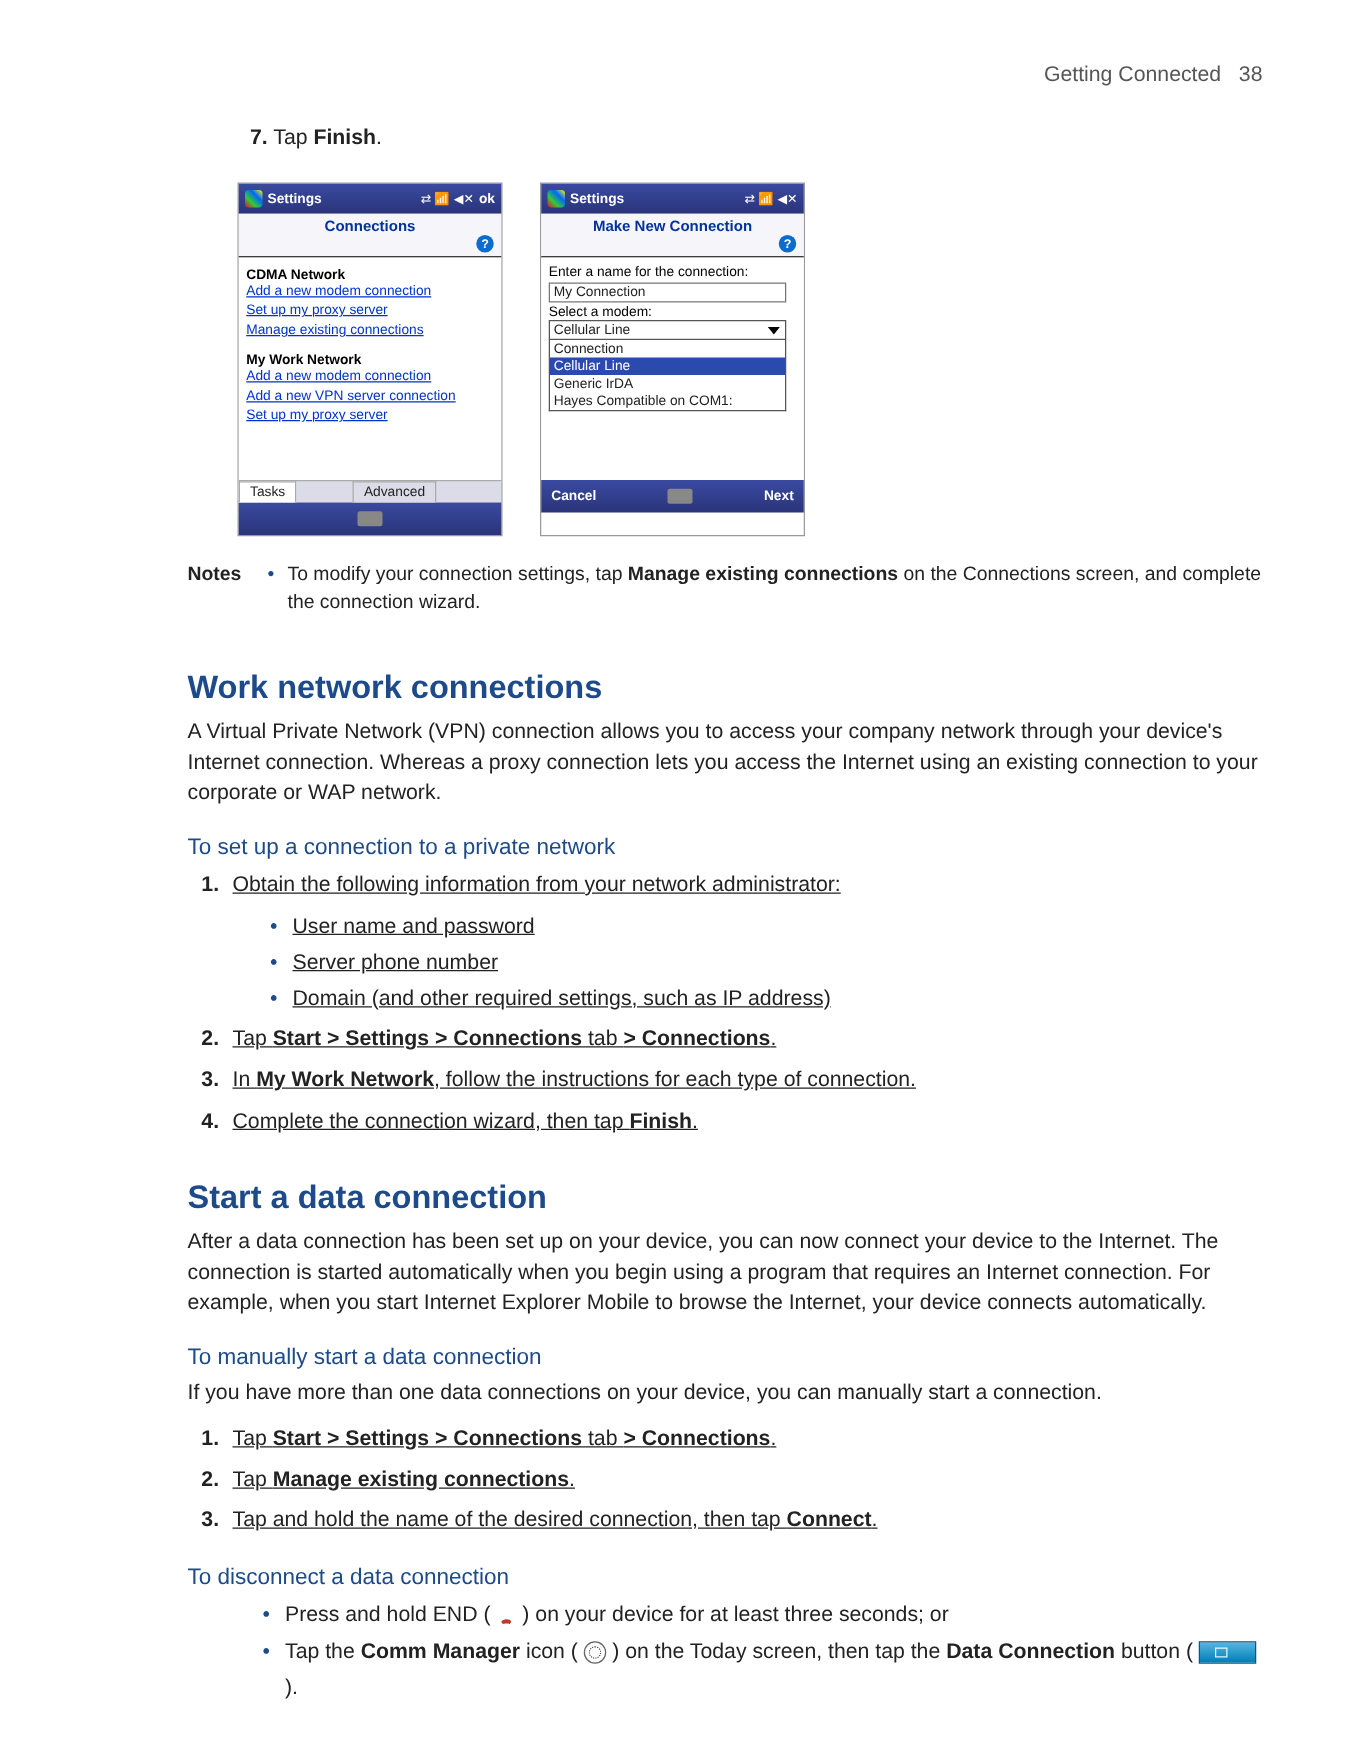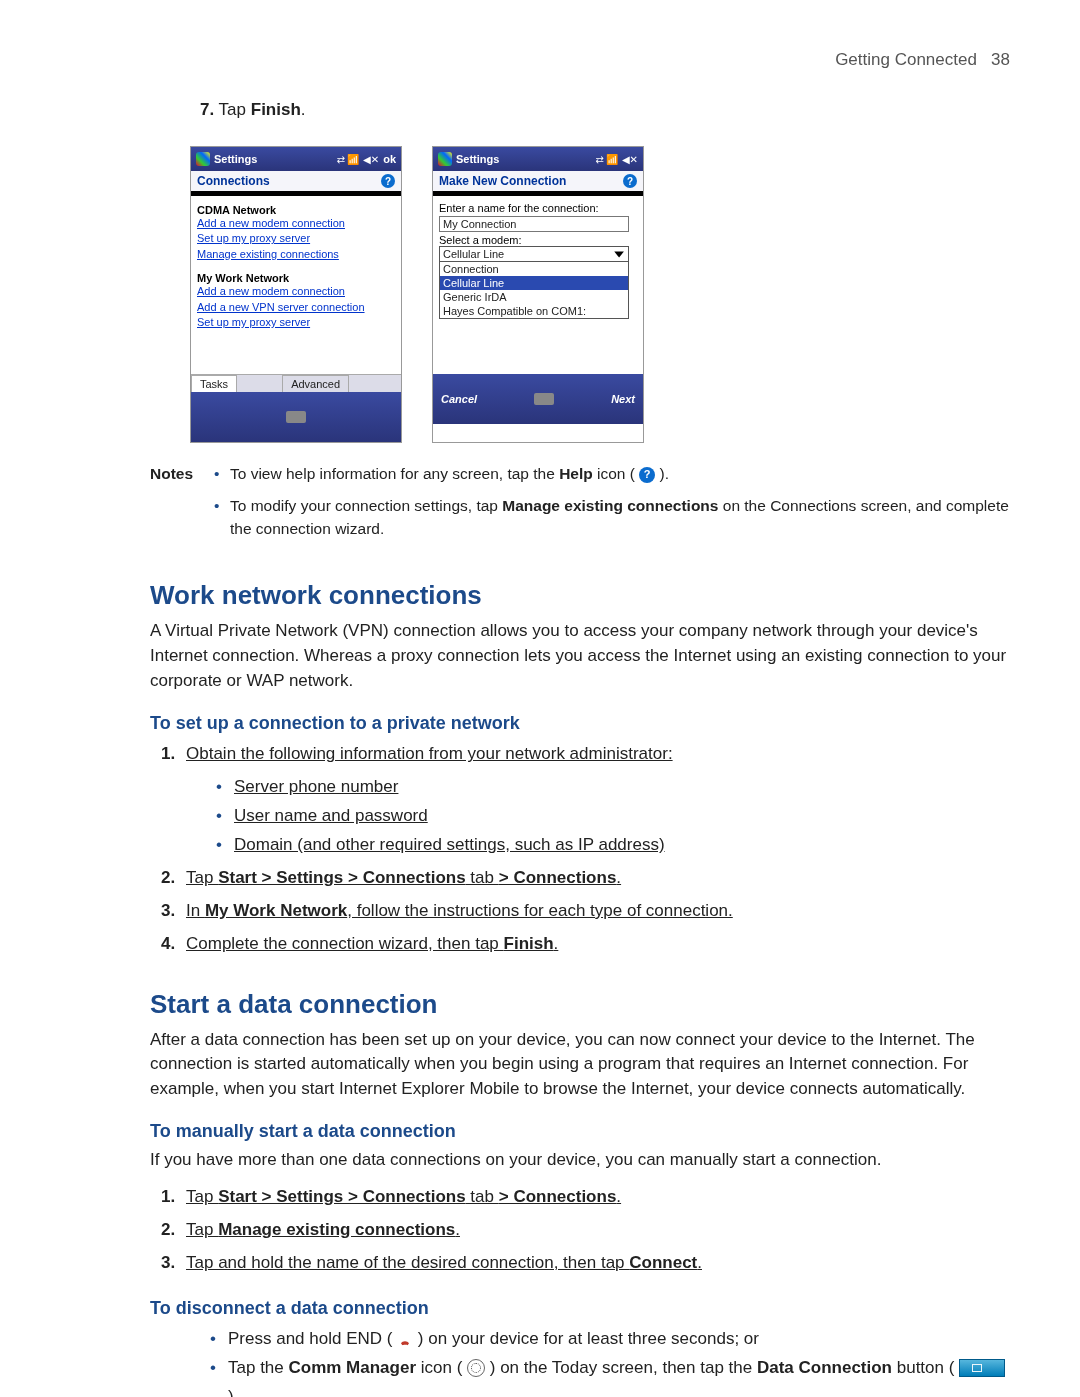--- a/index.html
+++ b/index.html
@@ -48,27 +48,28 @@
     gap: 4px;
     height: 18px;
   }
   .phone-titlebar .flag {
     width: 14px; height: 14px; background: linear-gradient(45deg,#e03,#3c3,#06f,#ff0); border-radius: 3px;
   }
   .phone-titlebar .title { flex: 1; font-weight: bold; }
   .phone-titlebar .status-icons { display:flex; gap:4px; font-size:10px;}
   .phone-subhead {
     background: #f5f5fa;
-    border-bottom: 5px solid #000000;
+    border-bottom: 1px solid #000000;
     padding: 3px 6px;
     display: flex;
     align-items: center;
     font-weight: bold;
     color: #003399;
     font-size: 12px;
+    flex-direction: column;
   }
   .phone-subhead .help {
     margin-left: auto;
     width: 14px; height: 14px; border-radius: 50%;
     background: #0b6cce; color:#fff; font-size:10px;
     display:flex; align-items:center; justify-content:center;
     font-weight:bold;
   }
   .phone-body {
     padding: 4px 6px;
@@ -94,22 +95,22 @@
   }
   .phone-body .dropdown .opt { padding:1px 3px; }
   .phone-body .dropdown .opt.sel { background:#2a4ab0; color:#fff; }
   .phone-tabs {
     display: flex; background:#dcdce8; border-top:1px solid #aaa; font-size:11px;gap:45px;
   }
   .phone-tabs .tab { padding:2px 8px; border:1px solid #aaa; background:#fff; border-bottom:none; }
   .phone-tabs .tab.bg { background:#dcdce8; }
   .phone-bottombar {
     background: linear-gradient(#3a4aa0, #2a347a); color:#fff; height:18px;
-    display:flex; justify-content:space-between; align-items:center; padding:16px 8px;
-    font-weight:bold; font-size:11px;font-style:italic;
+    display:flex; justify-content:space-between; align-items:center; padding:4px 8px;
+    font-weight:bold; font-size:11px;
   }
   .phone-bottombar .kbd {
     width:20px; height:12px; background:#888; border-radius:2px;
   }
 
   .notes-block {
     display:flex;
     margin: 20px 0 30px 80px;
     font-size: 15.5px;
     line-height: 1.45;
@@ -127,21 +128,21 @@
 
   h2.blue-h {
     color:#1c4a8a; font-size:26px; font-weight:700; margin:30px 0 8px 80px;
   }
   .body-p {
     margin: 0 0 10px 80px;
     font-size: 17px;
     line-height: 1.45;
   }
   h3.sub-h {
-    color:#1c4a8a; font-size:18px; font-weight:700; margin:20px 0 6px 80px;
+    color:#1c4a8a; font-size:18px; font-weight:400; margin:20px 0 6px 80px;
   }
   ol.num {
     margin: 0 0 10px 110px; padding:0;
     font-size: 17px; line-height:1.7;
   }
   ol.num > li { padding-left: 6px; margin-bottom:4px;text-decoration:underline; }
   ol.num > li::marker { font-weight:700; }
   ul.dotlist {
     list-style:none; margin:4px 0 4px 30px; padding:0;
     font-size:17px; line-height:1.7;
@@ -255,38 +256,35 @@
         <span class="kbd"></span>
         <span>Next</span>
       </div>
     </div>
   </div>
 
   <div class="notes-block">
     <div class="notes-label">Notes</div>
     <div class="notes-items">
       <div class="ni">
-        <span>To view help information for any screen, tap the </span><span class="bold">Help</span><span> icon ( </span><span class="help-inline">?</span><span> ).</span>
-      </div>
-      <div class="ni">
         <span>To modify your connection settings, tap </span><span class="bold">Manage existing connections</span><span> on the Connections screen, and complete the connection wizard.</span>
       </div>
     </div>
   </div>
 
   <h2 class="blue-h">Work network connections</h2>
   <p class="body-p">A Virtual Private Network (VPN) connection allows you to access your company network through your device's Internet connection. Whereas a proxy connection lets you access the Internet using an existing connection to your corporate or WAP network.</p>
 
   <h3 class="sub-h">To set up a connection to a private network</h3>
   <ol class="num">
     <li>
       <span>Obtain the following information from your network administrator:</span>
       <ul class="dotlist">
+        <li>User name and password</li>
         <li>Server phone number</li>
-        <li>User name and password</li>
         <li>Domain (and other required settings, such as IP address)</li>
       </ul>
     </li>
     <li>
       <span>Tap </span><span class="bold">Start &gt; Settings &gt; Connections</span><span> tab </span><span class="bold">&gt; Connections</span><span>.</span>
     </li>
     <li>
       <span>In </span><span class="bold">My Work Network</span><span>, follow the instructions for each type of connection.</span>
     </li>
     <li>

